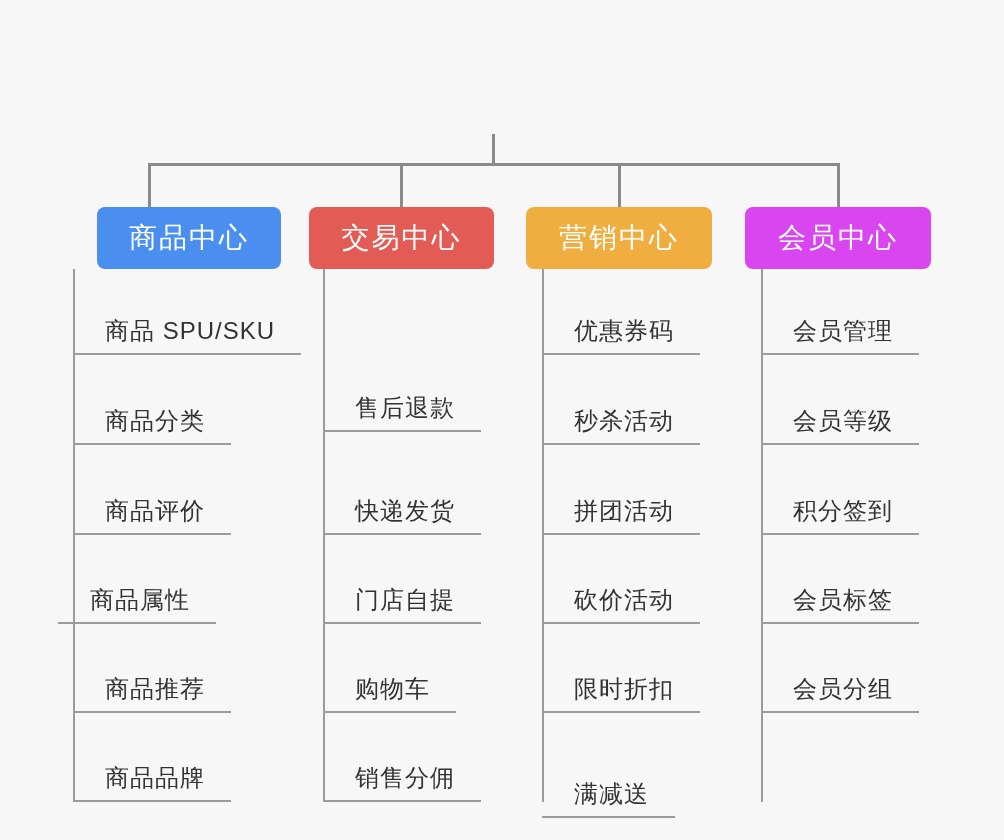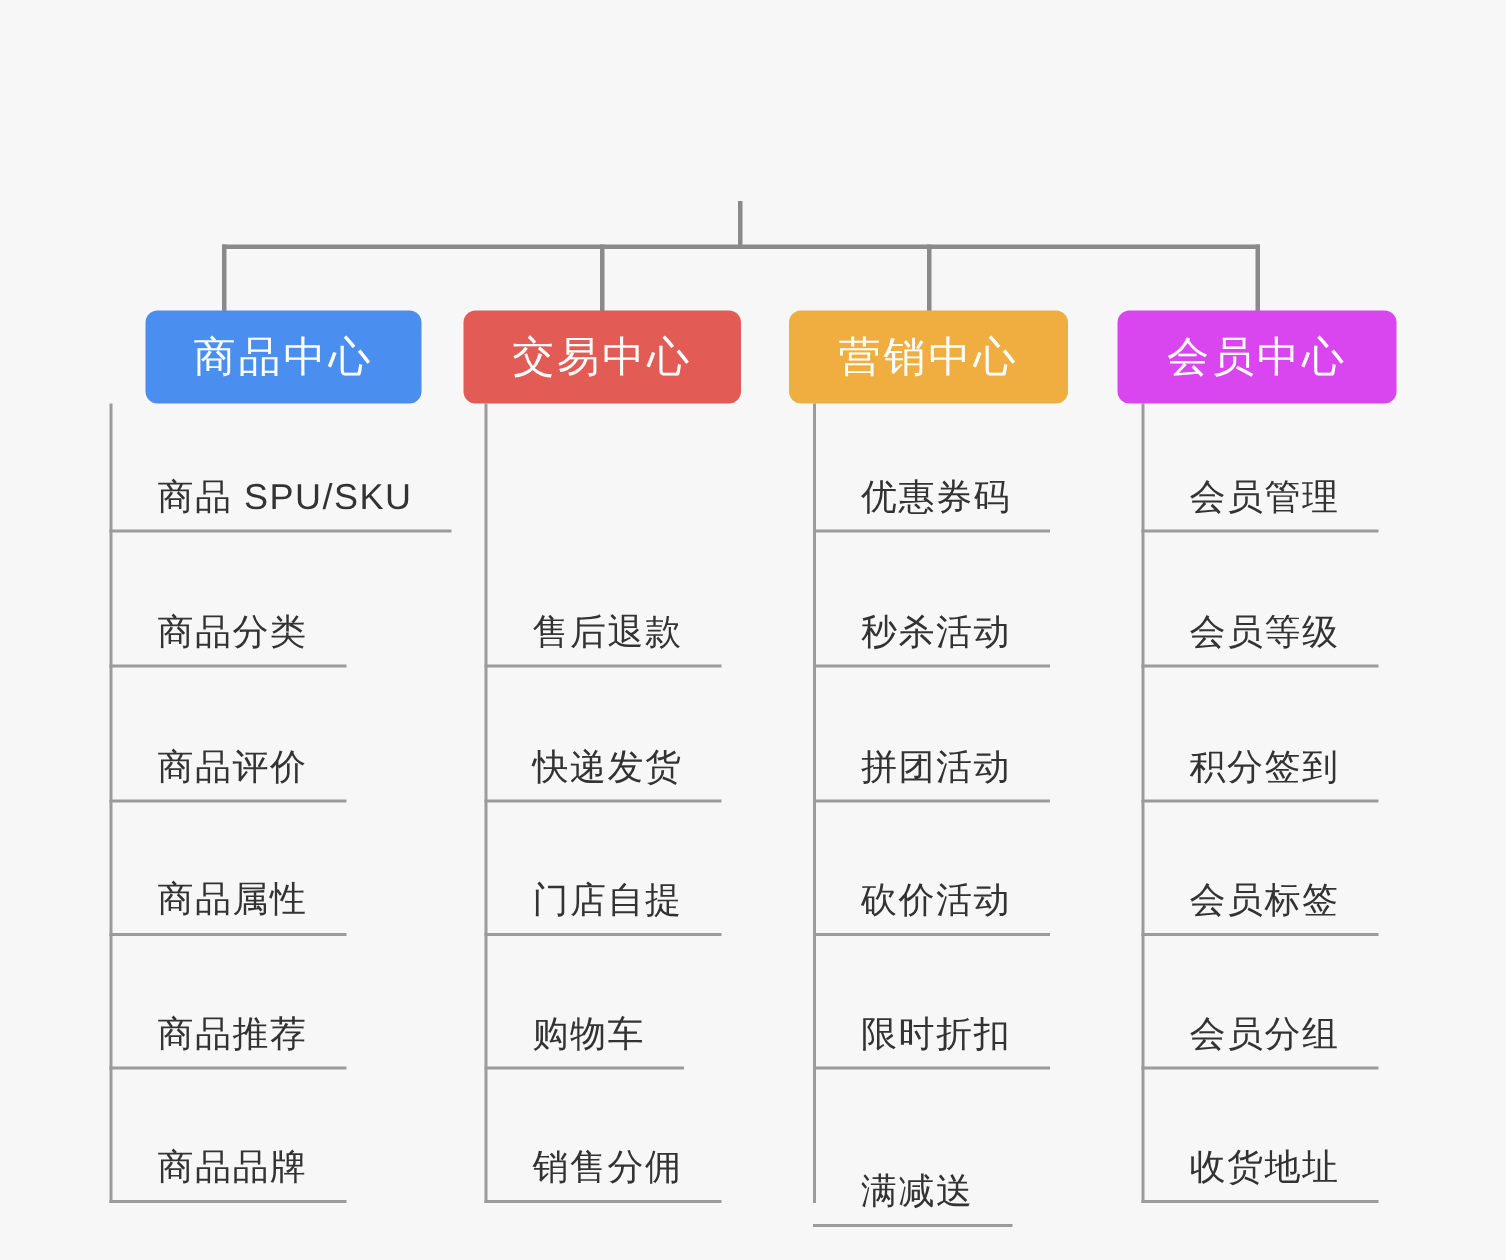--- a/index.html
+++ b/index.html
@@ -79,31 +79,31 @@
 
   <div class="child" style="left:73px; top:403px;">
       <span>商品分类</span>
     </div>
   <div class="child" style="left:73px; top:313px;">
       <span>商品 SPU/SKU</span>
     </div>
   <div class="child" style="left:73px; top:493px;">
       <span>商品评价</span>
     </div>
-  <div class="child" style="left:73px; top:582px;align-items:center;">
+  <div class="child" style="left:58px; top:582px;">
       <span>商品属性</span>
     </div>
   <div class="child" style="left:73px; top:671px;">
       <span>商品推荐</span>
     </div>
   <div class="child" style="left:73px; top:760px;">
       <span>商品品牌</span>
     </div>
 
-  <div class="child" style="left:323px; top:403px;">
+  <div class="child" style="left:323px; top:390px;">
       <span>售后退款</span>
     </div>
   <div class="child" style="left:323px; top:493px;">
       <span>快递发货</span>
     </div>
   <div class="child" style="left:323px; top:582px;">
       <span>门店自提</span>
     </div>
   <div class="child" style="left:323px; top:671px;">
       <span>购物车</span>
@@ -139,17 +139,14 @@
     </div>
   <div class="child" style="left:761px; top:493px;">
       <span>积分签到</span>
     </div>
   <div class="child" style="left:761px; top:582px;">
       <span>会员标签</span>
     </div>
   <div class="child" style="left:761px; top:671px;">
       <span>会员分组</span>
     </div>
-  <div class="child" style="left:761px; top:760px;">
-      <span>收货地址</span>
-    </div>
 
 </div>
 
 </body></html>

